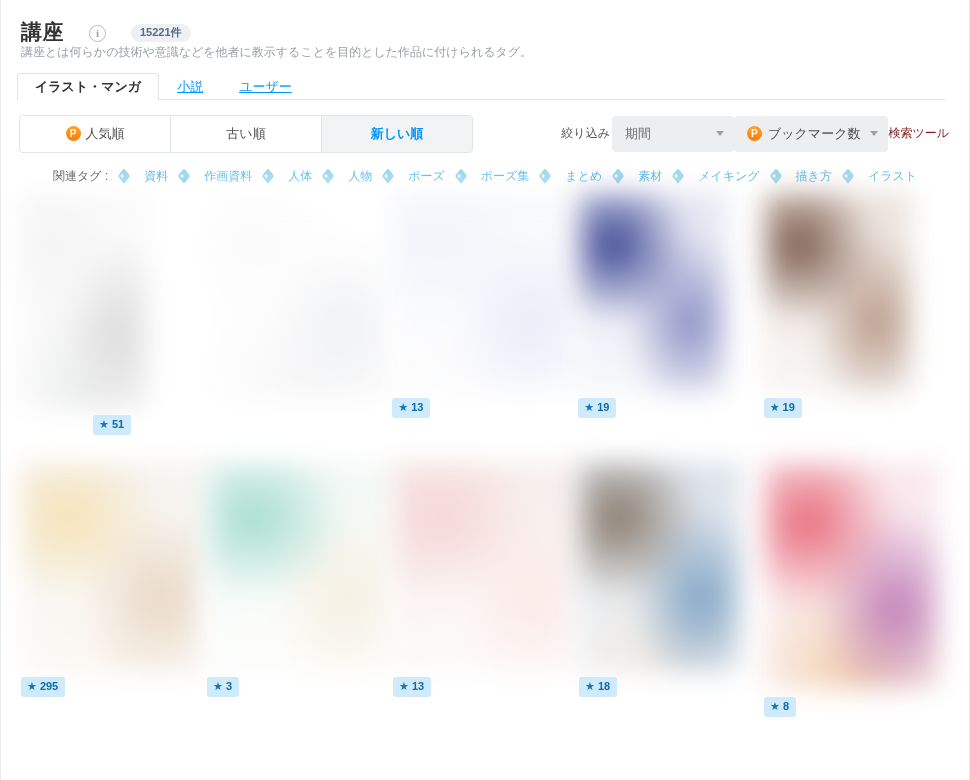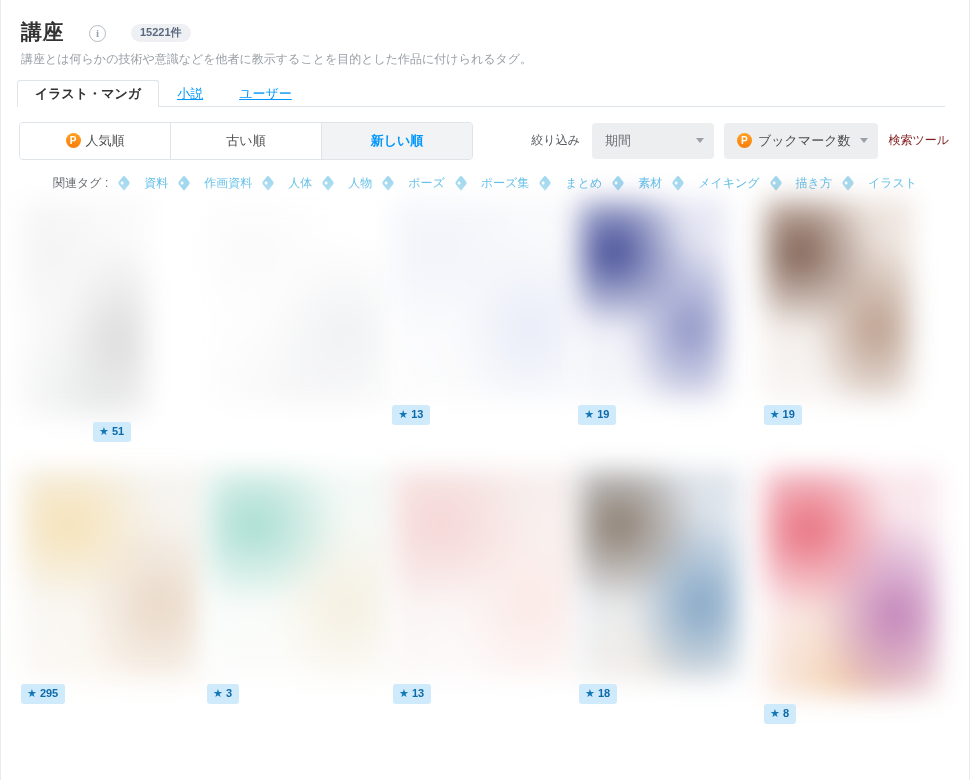--- a/index.html
+++ b/index.html
@@ -62,21 +62,21 @@
   .count-badge {
     background: #eef0f3;
     color: #5b6b7f;
     font-size: 11px;
     font-weight: bold;
     border-radius: 9px;
     padding: 3px 9px 4px 9px;
     line-height: 1;
   }
   .tag-desc {
-    margin-top: 9px;
+    margin-top: 2px;
     font-size: 12px;
     color: #9aa0a6;
     line-height: 1.4;
   }
 
   
   .tabs {
     margin-top: 9px;
     display: flex;
     align-items: flex-end;
@@ -170,21 +170,20 @@
     width: 6px;
     height: 6px;
     background:
       linear-gradient(to right, transparent 42%, #ffa221 42%, #ffa221 58%, transparent 58%),
       linear-gradient(to bottom, transparent 42%, #ffa221 42%, #ffa221 58%, transparent 58%);
   }
 
   .filter-area {
     display: flex;
     align-items: center;
-    gap: 10px;
     margin-left: auto;
     justify-content: space-between;
   }
   .filter-label {
     font-size: 12px;
     color: #55595e;
     margin-right: 2px;
   }
   .select-box {
     height: 36px;

